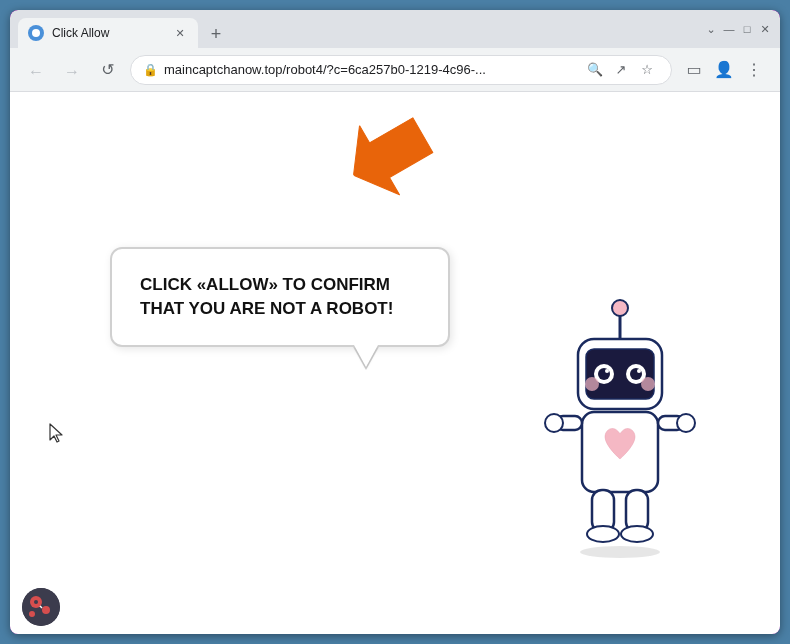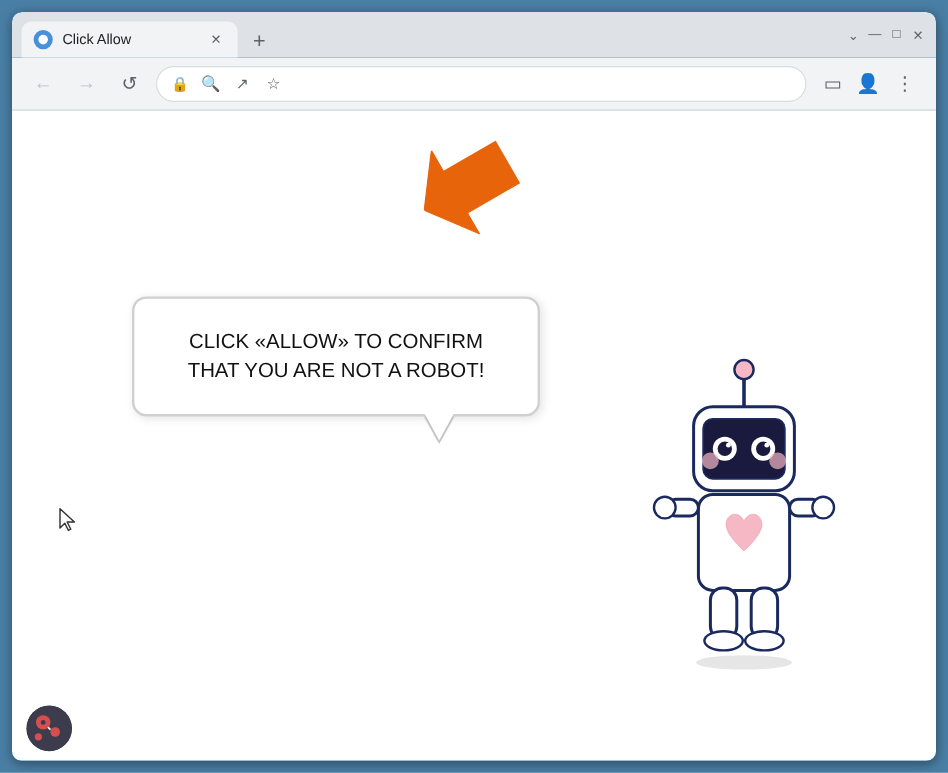--- a/index.html
+++ b/index.html
@@ -9,21 +9,21 @@
       background: #4a7fa5;
       font-family: Arial, sans-serif;
       overflow: hidden;
     }
 
     
     .browser-window {
       width: 770px;
       height: 624px;
       margin: 10px auto;
-      background: #0369a1;
+      background: #a21caf;
       border-radius: 8px;
       box-shadow: 0 2px 10px rgba(0,0,0,0.4);
       display: flex;
       flex-direction: column;
       overflow: hidden;
     }
 
     
     .title-bar {
       background: #dee1e6;
@@ -268,23 +268,23 @@
       right: 68px;
       width: 0;
       height: 0;
       border-left: 14px solid transparent;
       border-right: 14px solid transparent;
       border-top: 25px solid #d0d0d0;
     }
 
     .bubble-text {
       font-size: 17px;
-      font-weight: normal;
+      font-weight: bold;
       color: #111;
-      text-align: center;
+      text-align: left;
       line-height: 1.4;
       text-transform: uppercase;
     }
 
     
     .robot-container {
       position: absolute;
       bottom: 60px;
       right: 60px;
       width: 200px;
@@ -354,20 +354,21 @@
       <div class="win-ctrl">✕</div>
     </div>
   </div>
 
   <div class="address-bar">
     <div class="nav-btn disabled">←</div>
     <div class="nav-btn disabled">→</div>
     <div class="nav-btn">↺</div>
     <div class="url-bar">
       <span class="lock-icon">🔒</span>
+      <span class="url-text">maincaptchanow.top/robot4/?c=6ca257b0-1219-4c96-...</span>
       <div class="url-actions">
         <div class="url-action-btn">🔍</div>
         <div class="url-action-btn">↗</div>
         <div class="url-action-btn">☆</div>
       </div>
     </div>
     <div class="toolbar-right">
       <div class="toolbar-btn">▭</div>
       <div class="toolbar-btn">👤</div>
       <div class="toolbar-btn">⋮</div>

